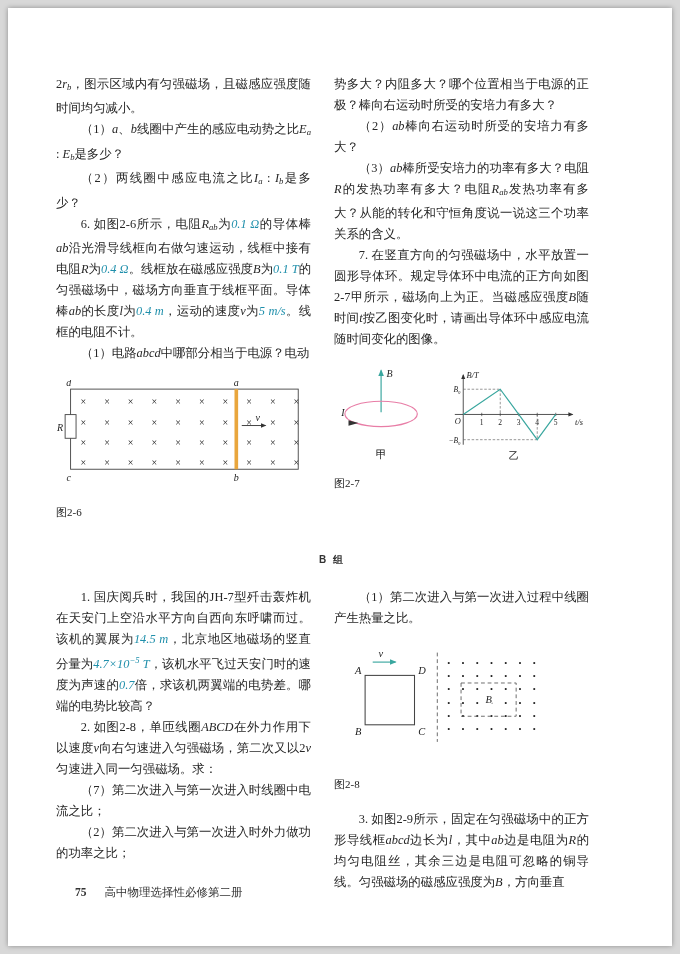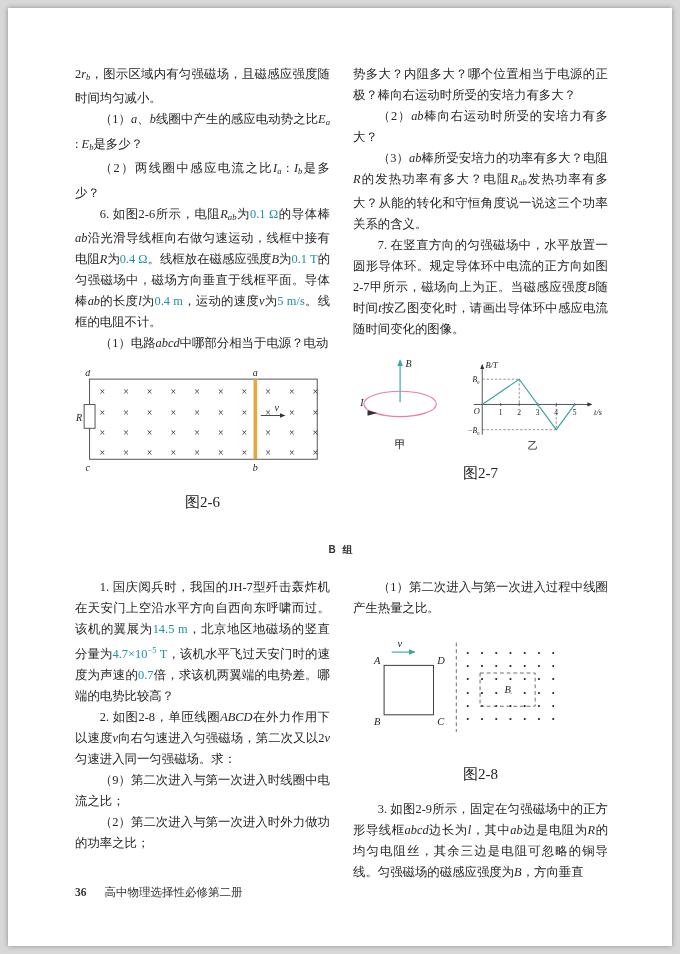--- a/index.html
+++ b/index.html
@@ -1,33 +1,33 @@
 <!DOCTYPE html>
 <html><head>
 <meta charset="utf-8">
 <style>
   html,body{margin:0;padding:0;}
   body{background:#cfcfcf;font-family:"Liberation Serif","DejaVu Serif",serif;}
   .screen{position:relative;width:680px;height:954px;background:#d8d8d8;overflow:hidden;}
   .page{position:absolute;left:8px;top:8px;width:664px;height:938px;background:#ffffff;
         box-shadow:0 0 5px rgba(0,0,0,.35);}
-  .content{padding:56px 64px 0 67px;}
+  .content{padding:56px 64px 0 48px;margin-top:10px;}
   .two-col{display:flex;gap:23px;}
   .col{width:255px;font-size:12.4px;line-height:21px;color:#262626;text-align:justify;}
   .col p{margin:0;}
   p.indent{text-indent:2em;}
   .seg-i{font-style:italic;font-family:"Liberation Serif","DejaVu Serif",serif;}
   .seg-sub{font-size:.7em;vertical-align:-0.28em;}
   .seg-sup{font-size:.7em;vertical-align:super;}
-  .seg-n{color:#1f8fab;}
+  .seg-n{color:#1f8fab;font-style:italic;}
   .group-heading{font-family:"Liberation Sans","DejaVu Sans",sans-serif;font-weight:bold;
         font-size:10px;color:#333;text-align:center;margin:30px 0 20px 0;letter-spacing:2px;}
   figure{margin:0;}
   .fig{margin-top:16px;text-align:center;}
-  .figcap{font-size:15px;color:#222;text-align:center;margin-top:10px;}
+  .figcap{font-size:11px;color:#222;text-align:left;margin-top:10px;}
   .figrow{display:flex;justify-content:center;align-items:flex-end;gap:4px;margin-top:6px;}
   svg text{font-family:"Liberation Serif","DejaVu Serif",serif;fill:#222;}
   svg .it{font-style:italic;}
   .footer{position:absolute;left:67px;bottom:46px;font-size:11.5px;color:#333;}
   .footer .pn{font-weight:bold;margin-right:18px;}
 </style>
 </head>
 <body>
 
 <div class="screen">
@@ -166,21 +166,21 @@
         </div>
       </div>
 
       <h2 class="group-heading">B 组</h2>
 
       <div class="two-col">
 
         <div class="col">
           <p class="indent">1. 国庆阅兵时，我国的JH-7型歼击轰炸机在天安门上空沿水平方向自西向东呼啸而过。该机的翼展为<span class="seg-n">14.5 m</span>，北京地区地磁场的竖直分量为<span class="seg-n">4.7×10</span><span class="seg-n seg-sup">−5</span><span class="seg-n"> T</span>，该机水平飞过天安门时的速度为声速的<span class="seg-n">0.7</span>倍，求该机两翼端的电势差。哪端的电势比较高？</p>
           <p class="indent">2. 如图2-8，单匝线圈<span class="seg-i">ABCD</span>在外力作用下以速度<span class="seg-i">v</span>向右匀速进入匀强磁场，第二次又以2<span class="seg-i">v</span>匀速进入同一匀强磁场。求：</p>
-          <p class="indent">（9）第二次进入与第一次进入时线圈中电流之比；</p>
+          <p class="indent">（7）第二次进入与第一次进入时线圈中电流之比；</p>
           <p class="indent">（2）第二次进入与第一次进入时外力做功的功率之比；</p>
         </div>
 
         <div class="col">
           <p class="indent">（1）第二次进入与第一次进入过程中线圈产生热量之比。</p>
 
           <figure class="fig">
             <svg width="228" viewBox="0 0 240 118">
               <defs>
                 <marker id="ah-teal28" markerWidth="8" markerHeight="8" refX="5" refY="2.5" orient="auto">
@@ -245,16 +245,16 @@
             <figcaption class="figcap">图2-8</figcaption>
           </figure>
 
           <p class="indent" style="margin-top:14px;">3. 如图2-9所示，固定在匀强磁场中的正方形导线框<span class="seg-i">abcd</span>边长为<span class="seg-i">l</span>，其中<span class="seg-i">ab</span>边是电阻为<span class="seg-i">R</span>的均匀电阻丝，其余三边是电阻可忽略的铜导线。匀强磁场的磁感应强度为<span class="seg-i">B</span>，方向垂直</p>
         </div>
       </div>
 
     </div>
 
     <div class="footer">
-      <span class="pn">36</span><span>高中物理选择性必修第二册</span>
+      <span class="pn">75</span><span>高中物理选择性必修第二册</span>
     </div>
   </div>
 </div>
 
 </body></html>

